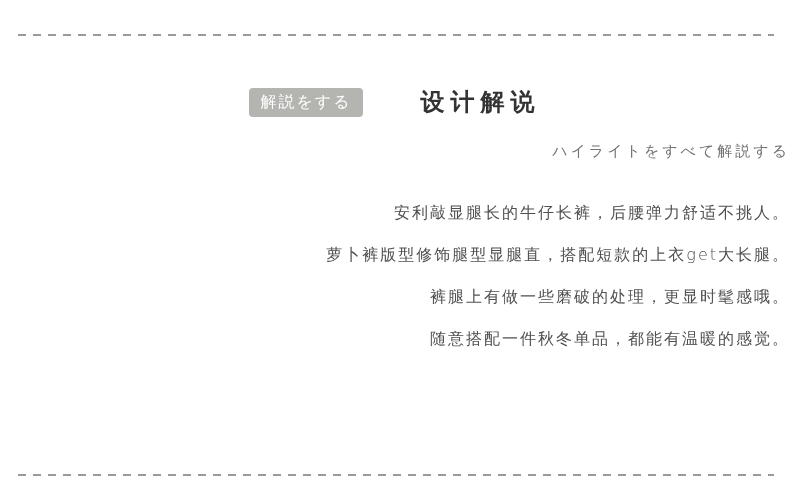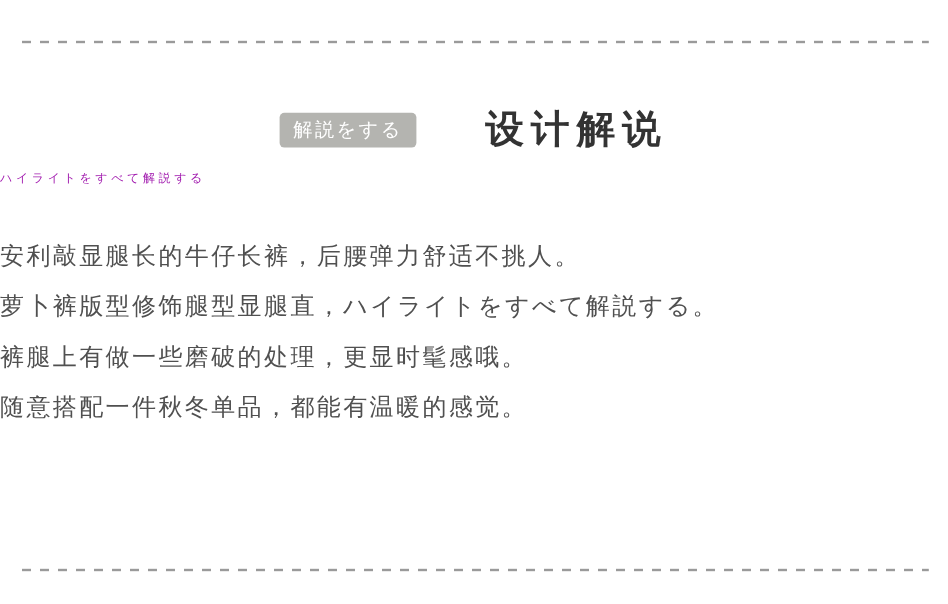--- a/index.html
+++ b/index.html
@@ -43,46 +43,46 @@
     background: #b4b4b0;
     color: #ffffff;
     font-size: 16px;
     line-height: 1;
     padding: 6px 11px 7px 11px;
     border-radius: 4px;
     letter-spacing: 2px;
     white-space: nowrap;
   }
   .title {
-    font-size: 32px;
+    font-size: 24px;
     font-weight: bold;
     color: #333333;
     letter-spacing: 6px;
     white-space: nowrap;
     margin-left: 40px;
   }
   .subtitle {
     position: absolute;
     top: 142px;
     left: 0;
     width: 100%;
-    text-align: left;
-    font-size: 10px;
-    color: #a21caf;
+    text-align: right;
+    font-size: 15px;
+    color: #737373;
     letter-spacing: 3px;
     white-space: nowrap;
   }
   .body-text {
     position: absolute;
     top: 192px;
     left: 0;
     width: 100%;
-    text-align: left;
+    text-align: right;
     color: #505050;
-    font-size: 20px;
+    font-size: 16px;
     font-weight: 300;
     letter-spacing: 2px;
     line-height: 42px;
   }
   .body-text p {
     margin: 0;
     white-space: nowrap;
   }
 </style>
 </head>
@@ -94,20 +94,20 @@
 
   <div class="header-row">
     <span class="badge">解説をする</span>
     <span class="title">设计解说</span>
   </div>
 
   <div class="subtitle">ハイライトをすべて解説する</div>
 
   <div class="body-text">
     <p>安利敲显腿长的牛仔长裤，后腰弹力舒适不挑人。</p>
-    <p>萝卜裤版型修饰腿型显腿直，ハイライトをすべて解説する。</p>
+    <p>萝卜裤版型修饰腿型显腿直，搭配短款的上衣get大长腿。</p>
     <p>裤腿上有做一些磨破的处理，更显时髦感哦。</p>
     <p>随意搭配一件秋冬单品，都能有温暖的感觉。</p>
   </div>
 
   <div class="dashed-line dashed-bottom"></div>
 
 </div>
 
 </body></html>

